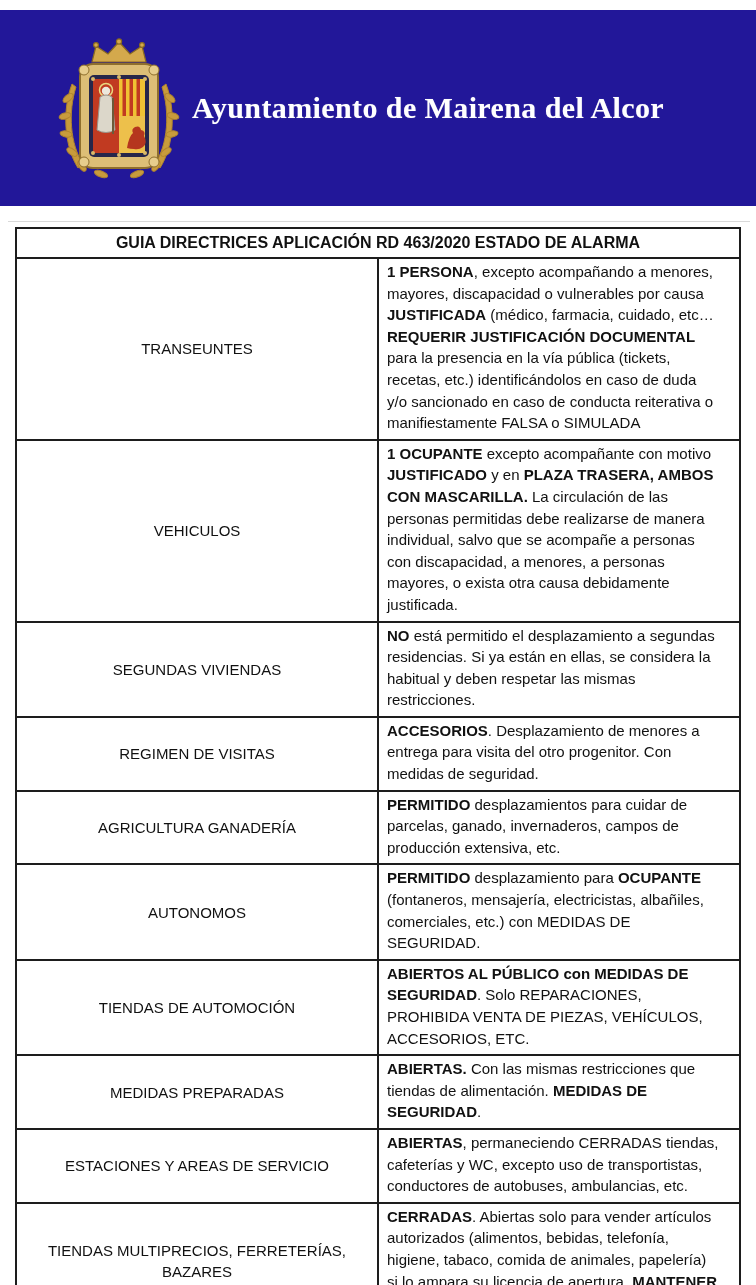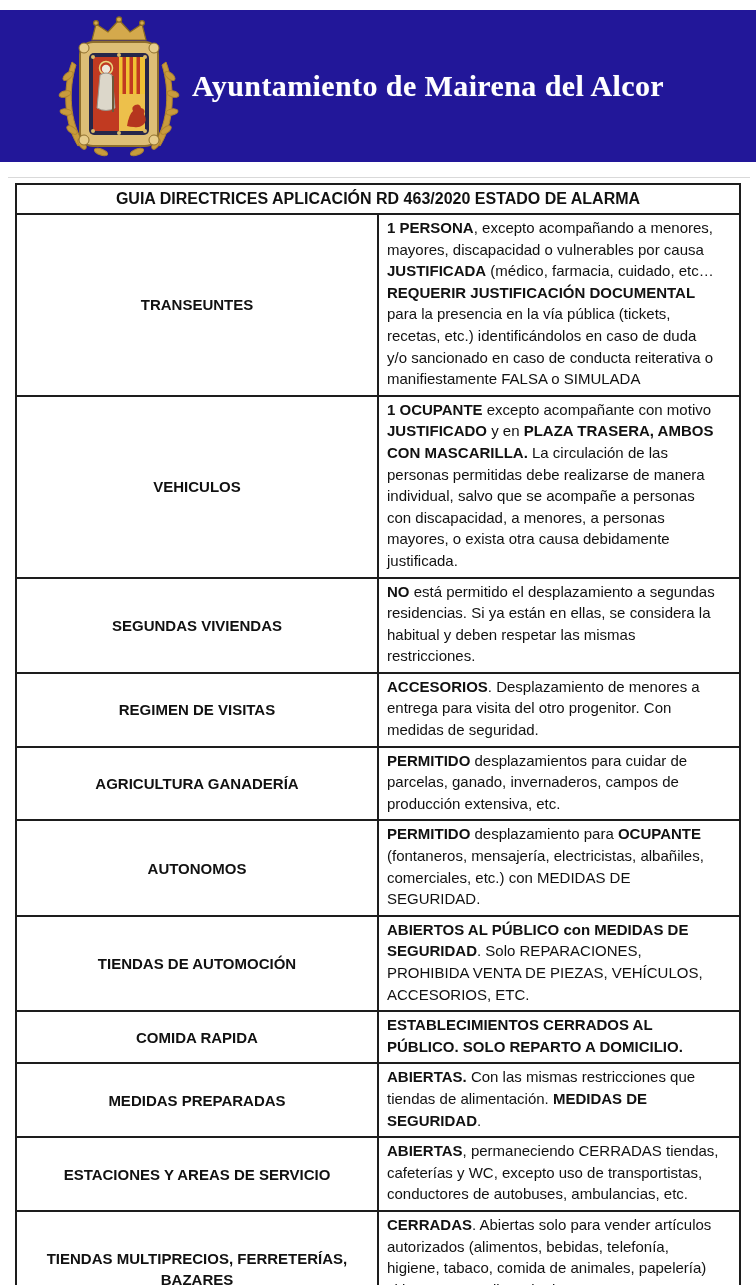--- a/index.html
+++ b/index.html
@@ -8,21 +8,21 @@
     width: 756px;
     min-height: 1285px;
     background: #ffffff;
     font-family: "Liberation Sans", sans-serif;
     color: #111111;
   }
 
   
   .banner {
     margin-top: 10px;
-    height: 152px;
+    height: 196px;
     background: #221799;
     display: flex;
     align-items: center;
     overflow: hidden;
   }
   .crest {
     flex: 0 0 auto;
     margin-left: 56px;
     margin-top: 2px;
   }
@@ -58,21 +58,21 @@
   }
   th.table-title {
     font-size: 16px;
     font-weight: bold;
     text-align: center;
     padding: 4px 4px;
     line-height: 1.25;
   }
   td.cat {
     width: 151px;
-    font-weight: bold;
+    font-weight: normal;
     text-align: center;
     vertical-align: middle;
     font-size: 15px;
     line-height: 1.4;
     padding: 2px 5px;
   }
   td.content {
     text-align: left;
     vertical-align: top;
     font-size: 15px;
@@ -176,24 +176,20 @@
       </tr>
       <tr>
         <td class="cat">AUTONOMOS</td>
         <td class="content"><span class="b">PERMITIDO</span><span> desplazamiento para </span><span class="b">OCUPANTE</span><span> (fontaneros, mensajería, electricistas, albañiles, comerciales, etc.) con MEDIDAS DE SEGURIDAD.</span></td>
       </tr>
       <tr>
         <td class="cat">TIENDAS DE AUTOMOCIÓN</td>
         <td class="content"><span class="b">ABIERTOS AL PÚBLICO con MEDIDAS DE SEGURIDAD</span><span>. Solo REPARACIONES, PROHIBIDA VENTA DE PIEZAS, VEHÍCULOS, ACCESORIOS, ETC.</span></td>
       </tr>
       <tr>
-        <td class="cat">COMIDA RAPIDA</td>
-        <td class="content"><span class="b">ESTABLECIMIENTOS CERRADOS AL PÚBLICO. SOLO REPARTO A DOMICILIO.</span></td>
-      </tr>
-      <tr>
         <td class="cat">MEDIDAS PREPARADAS</td>
         <td class="content"><span class="b">ABIERTAS.</span><span> Con las mismas restricciones que tiendas de alimentación. </span><span class="b">MEDIDAS DE SEGURIDAD</span><span>.</span></td>
       </tr>
       <tr>
         <td class="cat">ESTACIONES Y AREAS DE SERVICIO</td>
         <td class="content"><span class="b">ABIERTAS</span><span>, permaneciendo CERRADAS tiendas, cafeterías y WC, excepto uso de transportistas, conductores de autobuses, ambulancias, etc.</span></td>
       </tr>
       <tr>
         <td class="cat">TIENDAS MULTIPRECIOS, FERRETERÍAS, BAZARES</td>
         <td class="content"><span class="b">CERRADAS</span><span>. Abiertas solo para vender artículos autorizados (alimentos, bebidas, telefonía, higiene, tabaco, comida de animales, papelería) si lo ampara su licencia de apertura. </span><span class="b">MANTENER MEDIDAS DE SEGURIDAD</span></td>

